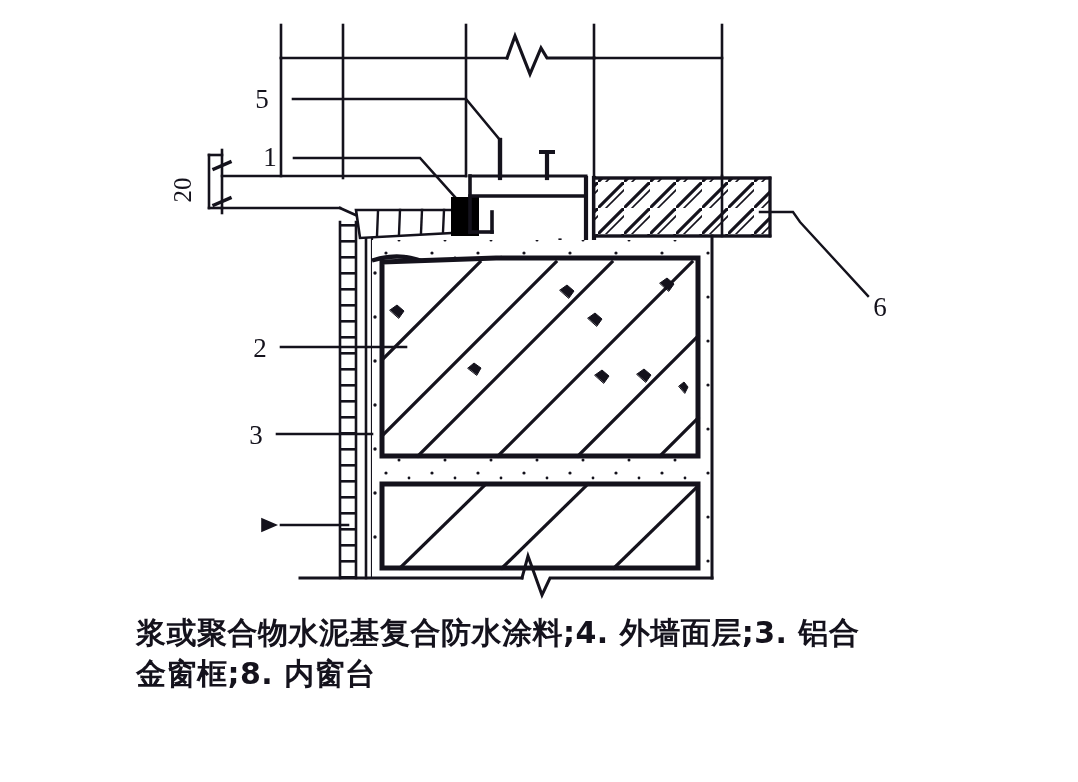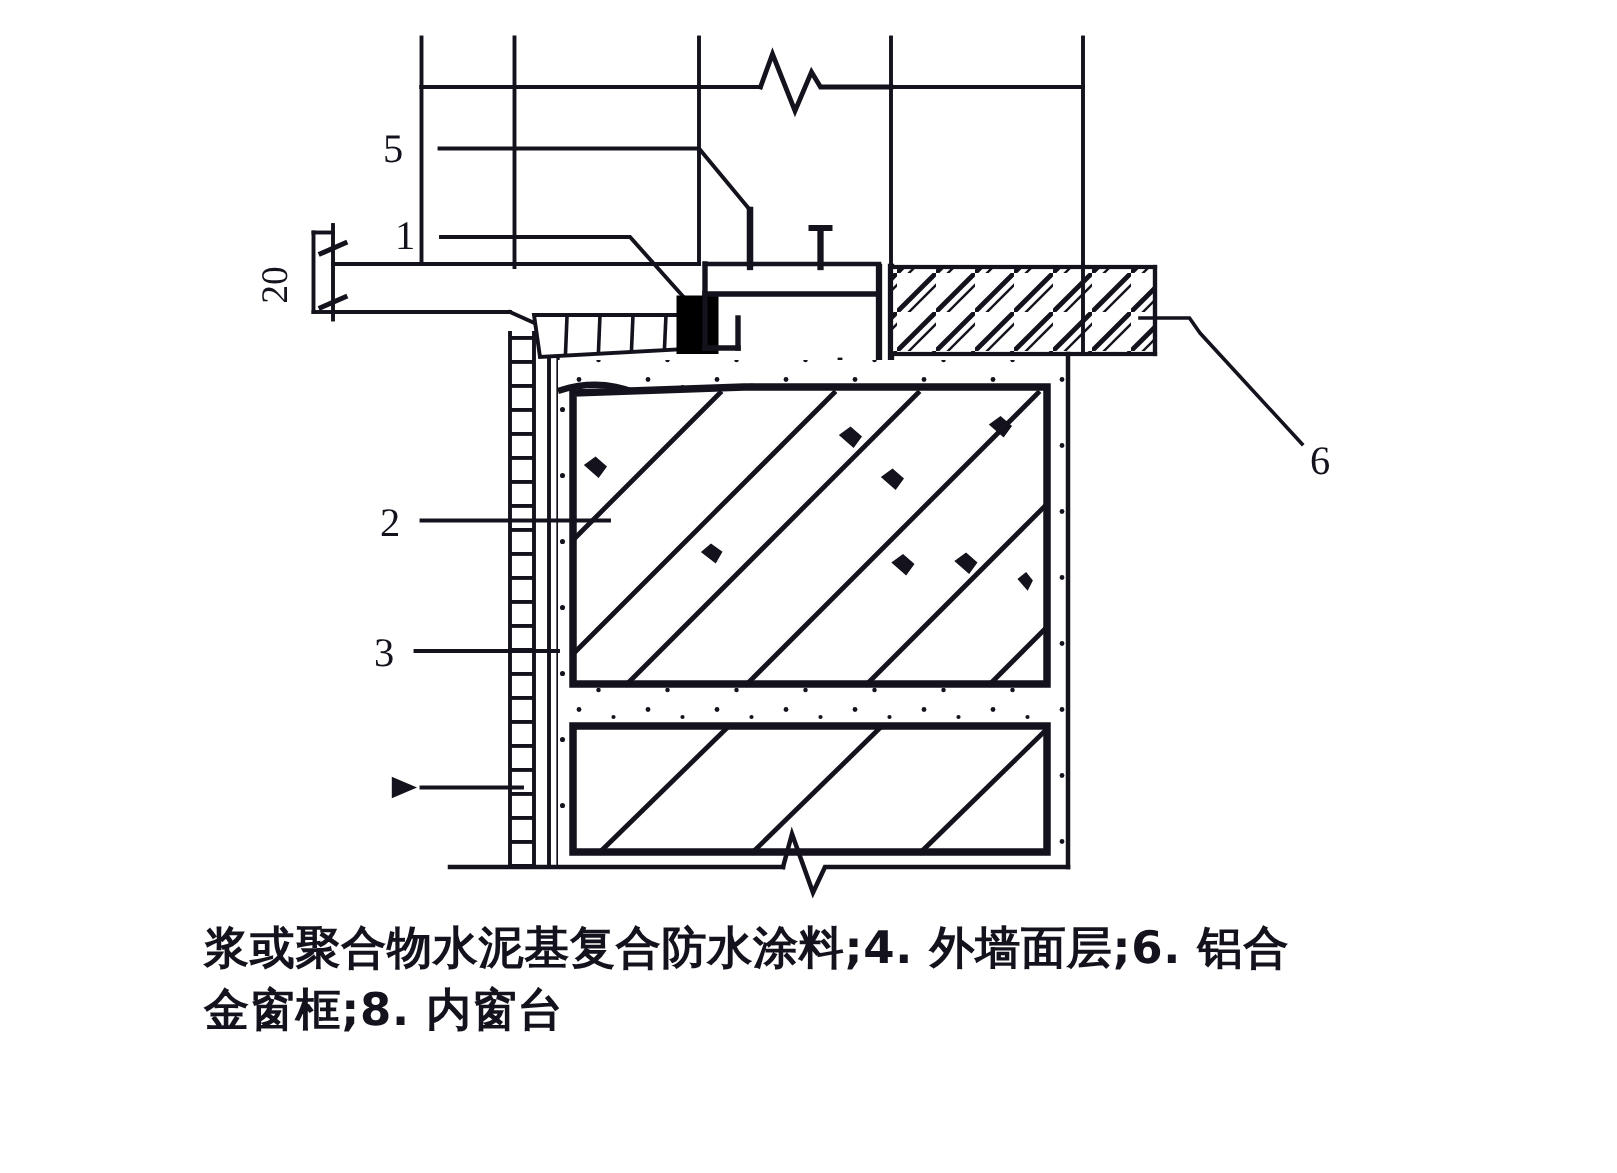--- a/index.html
+++ b/index.html
@@ -233,17 +233,17 @@
       <text x="256" y="444" text-anchor="middle">3</text>
       <text x="880" y="316" text-anchor="middle">6</text>
     </g>
 
     <g transform="translate(191,190) rotate(-90)">
       <text x="0" y="0" font-family="Liberation Serif, serif" font-size="25" fill="#14121c" text-anchor="middle">20</text>
     </g>
   </svg>
 
   <div class="caption-block">
-    <span class="caption-line">浆或聚合物水泥基复合防水涂料;4. 外墙面层;6. 铝合</span>
+    <span class="caption-line">浆或聚合物水泥基复合防水涂料;4. 外墙面层;3. 铝合</span>
     <span class="caption-line">金窗框;8. 内窗台</span>
   </div>
 
 </div>
 
 </body></html>

